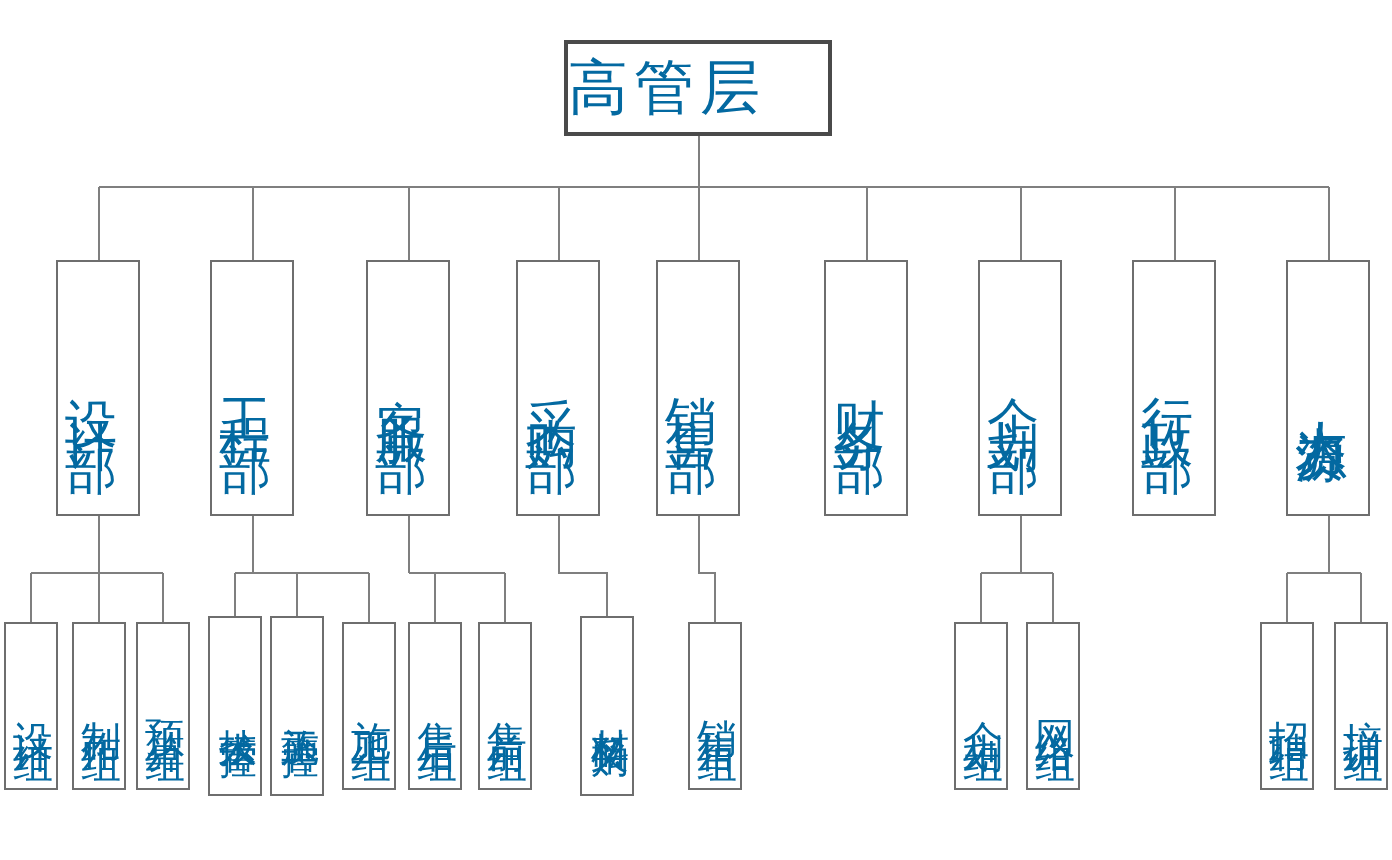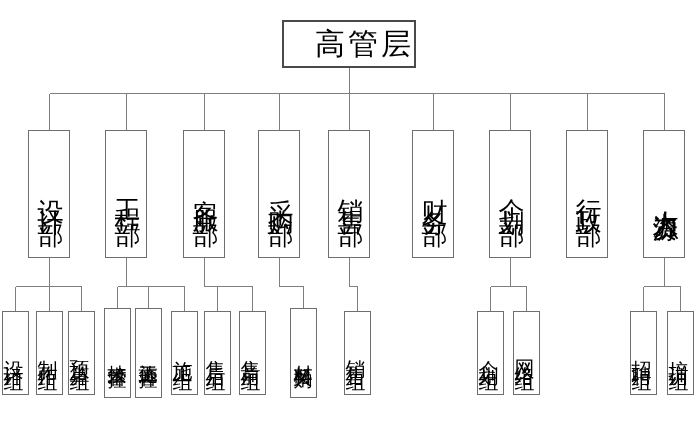--- a/index.html
+++ b/index.html
@@ -20,22 +20,22 @@
     left: 0;
     top: 0;
   }
   .node {
     position: absolute;
     box-sizing: border-box;
     background: #ffffff;
     border: 1px solid #6e6e6e;
     display: flex;
     align-items: center;
-    justify-content: flex-end;
-    color: #000000;
+    justify-content: flex-start;
+    color: #0369a1;
   }
   .root-node {
     border: 2px solid #4a4a4a;
     font-size: 30px;
     letter-spacing: 3px;
     font-weight: 400;
   }
   .vtext {
     writing-mode: vertical-rl;
     text-orientation: upright;

